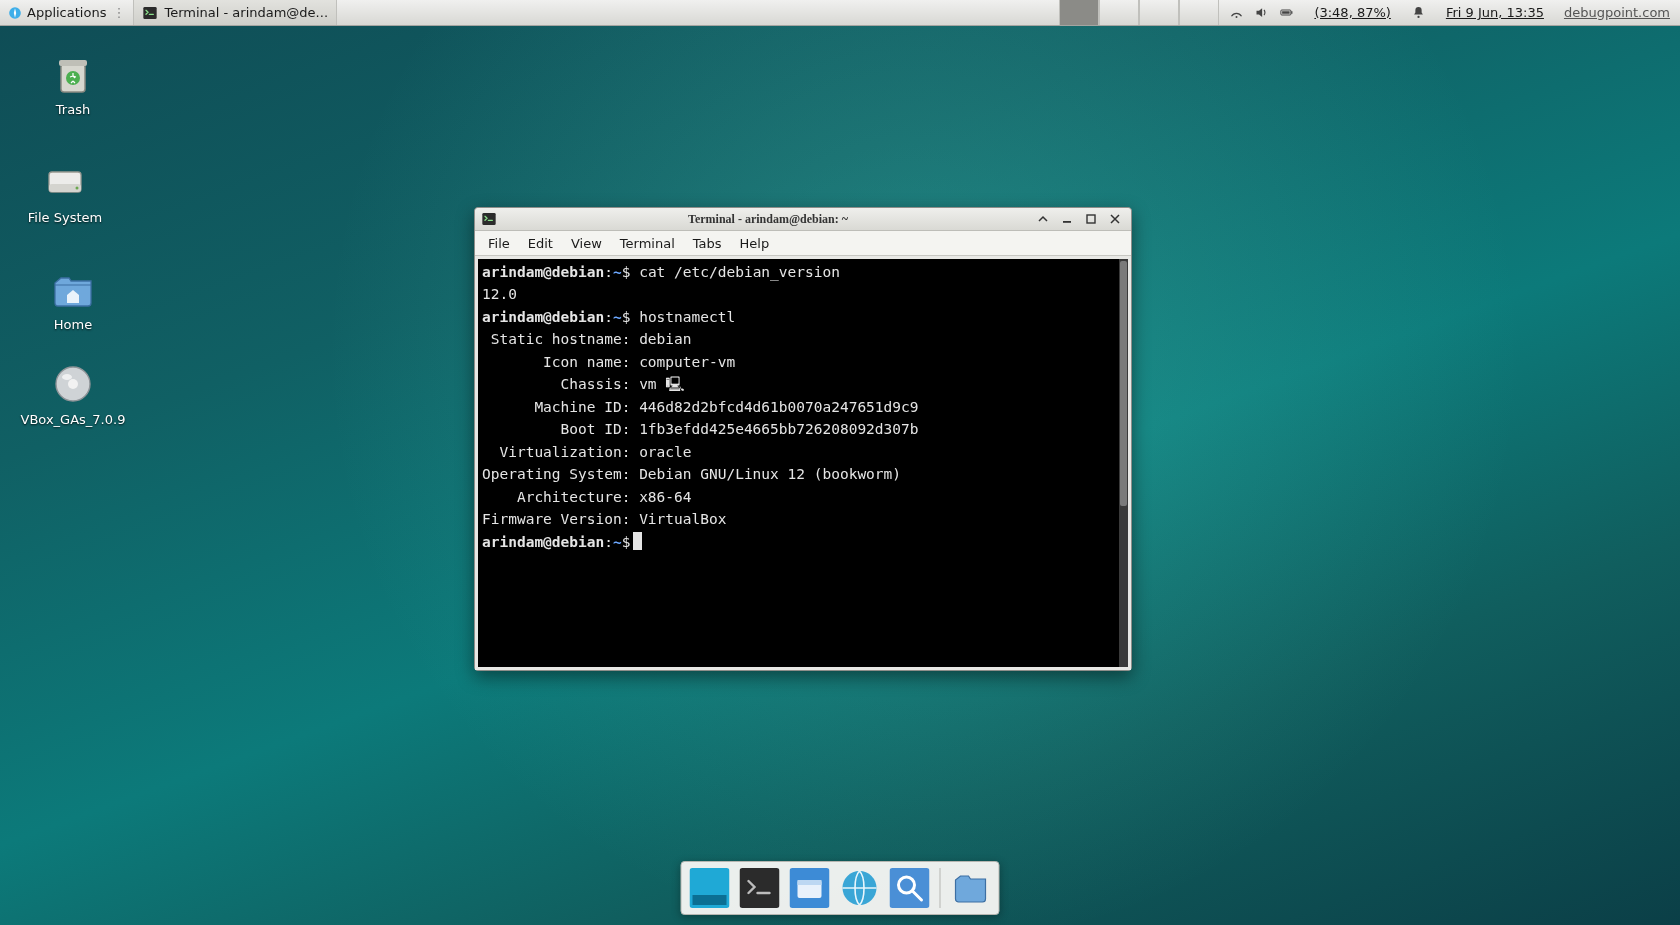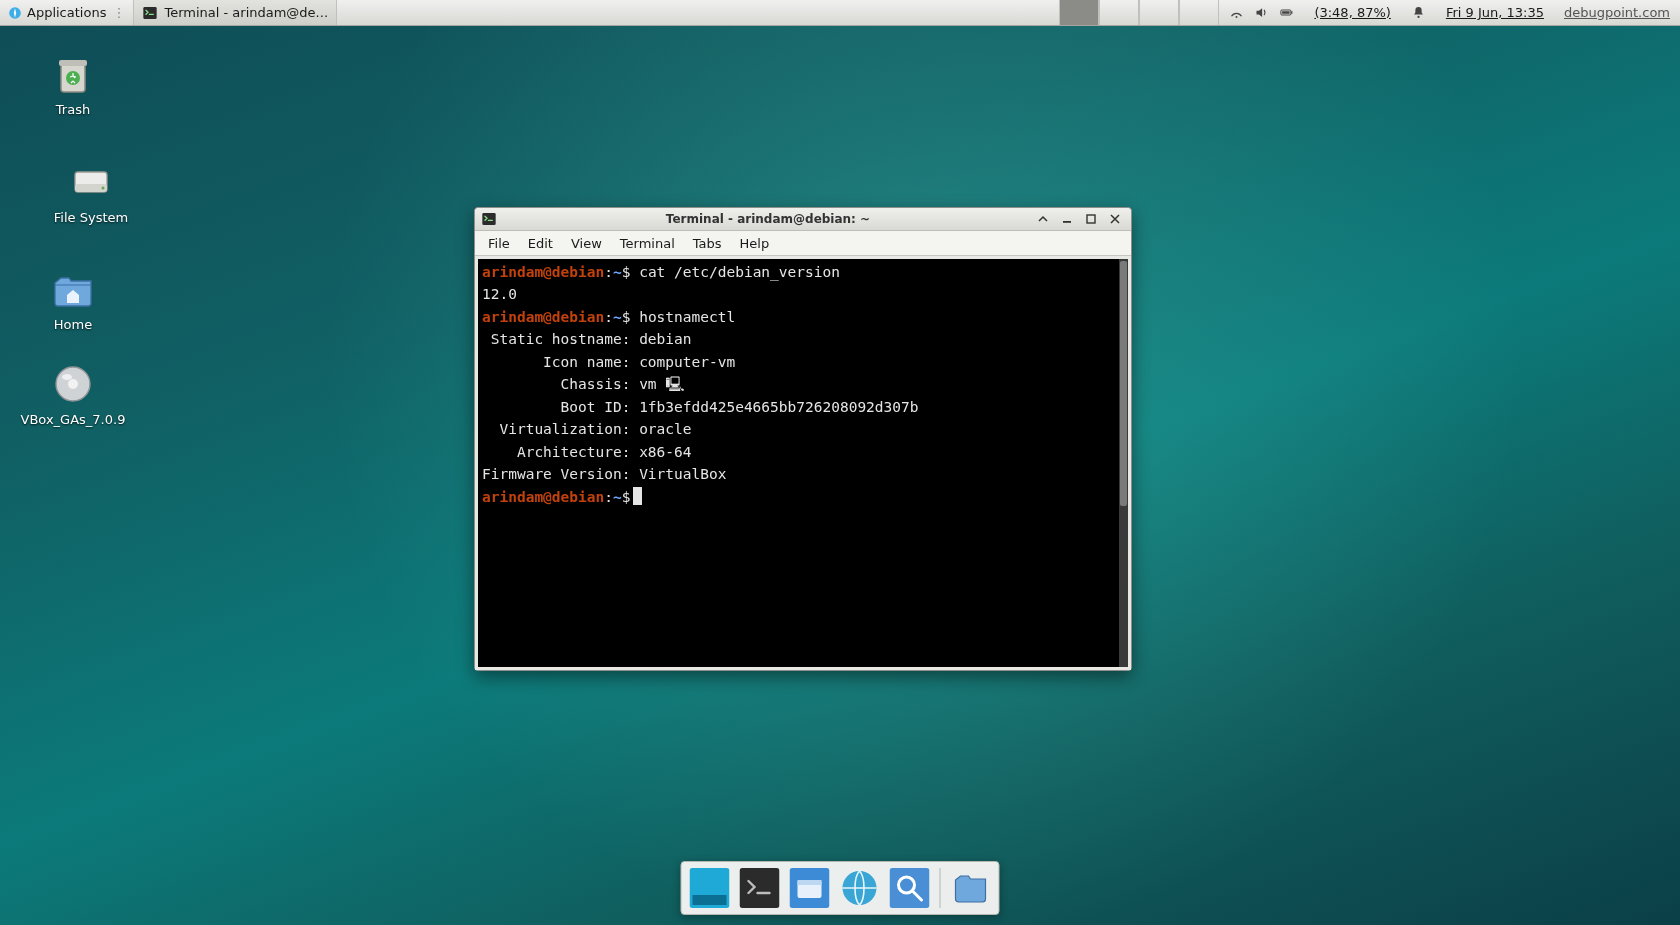--- a/index.html
+++ b/index.html
@@ -21,31 +21,31 @@
   .clock,.battery-text,.watermark{padding:0 10px;white-space:nowrap;text-decoration:underline;}
   .watermark{color:#555;text-align:center;}
   
   .dicon{position:absolute;width:110px;text-align:center;color:#fff;text-shadow:0 1px 2px rgba(0,0,0,.8);font-size:13px;cursor:default;}
   .dicon .glyph{width:48px;height:48px;margin:0 auto 4px;}
   .dicon .label{line-height:1.25;}
   
   #termwin{position:absolute;left:474px;top:207px;width:656px;background:#e8e8e5;border:1px solid #8e8e8a;border-radius:4px;box-shadow:0 6px 18px rgba(0,0,0,.45);z-index:30;}
   #titlebar{height:22px;background:linear-gradient(#efefec,#d9d9d4);border-bottom:1px solid #bdbdb8;display:flex;align-items:center;padding:0 6px;border-radius:4px 4px 0 0;}
   #titlebar .ticon{width:16px;height:16px;margin-right:6px;}
-  #titlebar .title{flex:1;text-align:center;font-weight:600;color:#333;font-size:12px;}
+  #titlebar .title{flex:1;text-align:center;font-weight:600;color:#333;font-size:12px;font-family:Liberation Serif, serif;}
   #titlebar .wctrl{display:flex;gap:4px;}
   #titlebar .wbtn{width:18px;height:16px;display:flex;align-items:center;justify-content:center;border:1px solid transparent;border-radius:2px;}
   #titlebar .wbtn svg{width:10px;height:10px;}
   #menubar{height:24px;background:#f4f4f1;border-bottom:1px solid #c7c7c2;display:flex;align-items:center;padding:0 4px;font-size:13px;}
   #menubar .mitem{padding:3px 9px;border-radius:3px;}
   #termwrap{padding:3px;background:#e8e8e5;}
   #termbody{background:#000;color:#e5e5e5;font-family:"DejaVu Sans Mono","Liberation Mono",monospace;font-size:14.5px;line-height:1.55;padding:2px 4px;height:404px;overflow:hidden;position:relative;}
   #termbody .sb{position:absolute;top:0;right:0;bottom:0;width:9px;background:#3a3a3a;}
   #termbody .sb .thumb{position:absolute;left:1px;right:1px;top:2px;height:60%;background:#7a7a7a;border-radius:2px;}
-  .pr-user{color:#c2410c;font-weight:600;}
+  .pr-user{color:#e5e5e5;font-weight:600;}
   .pr-path{color:#6da8ff;font-weight:600;}
   .pr-sep{color:#e5e5e5;}
   .cursor{display:inline-block;width:9px;height:18px;background:#e5e5e5;vertical-align:-3px;margin-left:3px;}
   .tline{white-space:pre;}
   
   #dock{position:absolute;left:50%;bottom:10px;transform:translateX(-50%);background:rgba(245,245,242,.96);border:1px solid #b6b6b1;border-radius:4px;padding:4px 6px;display:flex;align-items:center;gap:6px;z-index:40;box-shadow:0 2px 8px rgba(0,0,0,.3);}
   #dock .dockicon{width:44px;height:44px;border-radius:3px;display:flex;align-items:center;justify-content:center;}
   #dock .sep{width:1px;height:40px;background:#b6b6b1;margin:0 2px;}
 </style>
 </head>
@@ -114,21 +114,21 @@
 
   <div class="dicon" style="top:50px;left:18px">
     <div class="glyph"><svg viewBox="0 0 48 48">
           <rect x="12" y="14" width="24" height="28" rx="3" fill="#d7d7cf" stroke="#8a8a82" stroke-width="1.5"></rect>
           <rect x="10" y="10" width="28" height="6" rx="2" fill="#bfbfb7"></rect>
           <circle cx="24" cy="28" r="7" fill="#4caf50"></circle>
           <path d="M24 23v3l2 2m-2-2l-3 1m3-1l3 1m-3 4l-2 2m2-2l2 2" stroke="#fff" stroke-width="1.2" fill="none"></path>
         </svg></div>
     <div class="label">Trash</div>
   </div>
-  <div class="dicon" style="top:158px;left:36px">
+  <div class="dicon" style="top:158px;left:10px">
     <div class="glyph"><svg viewBox="0 0 48 48">
           <rect x="8" y="14" width="32" height="20" rx="3" fill="#ececea" stroke="#9a9a93" stroke-width="1.3"></rect>
           <rect x="8" y="26" width="32" height="8" rx="3" fill="#d4d4cf"></rect>
           <circle cx="36" cy="30" r="1.5" fill="#6aa84f"></circle>
         </svg></div>
     <div class="label">File System</div>
   </div>
   <div class="dicon" style="top:265px;left:18px">
     <div class="glyph"><svg viewBox="0 0 48 48">
           <path d="M6 18l6-5h8l2 3h20v22a3 3 0 01-3 3H9a3 3 0 01-3-3V18z" fill="#6fa8dc" stroke="#3d6fa3" stroke-width="1.3"></path>
@@ -188,22 +188,24 @@
       <div id="termbody">
         <div class="sb">
             <div class="thumb"></div>
           </div>
 <div class="tline"><span class="pr-user">arindam@debian</span><span class="pr-sep">:</span><span class="pr-path">~</span><span class="pr-sep">$</span> <span>cat /etc/debian_version</span></div>
 <div class="tline">12.0</div>
 <div class="tline"><span class="pr-user">arindam@debian</span><span class="pr-sep">:</span><span class="pr-path">~</span><span class="pr-sep">$</span> <span>hostnamectl</span></div>
 <div class="tline"> Static hostname: debian</div>
 <div class="tline">       Icon name: computer-vm</div>
 <div class="tline">         Chassis: vm 🖳</div>
+<div class="tline">      Machine ID: 446d82d2bfcd4d61b0070a247651d9c9</div>
 <div class="tline">         Boot ID: 1fb3efdd425e4665bb726208092d307b</div>
 <div class="tline">  Virtualization: oracle</div>
+<div class="tline">Operating System: Debian GNU/Linux 12 (bookworm)</div>
 <div class="tline">    Architecture: x86-64</div>
 <div class="tline">Firmware Version: VirtualBox</div>
 <div class="tline"><span class="pr-user">arindam@debian</span><span class="pr-sep">:</span><span class="pr-path">~</span><span class="pr-sep">$</span><span class="cursor"></span></div>
       </div>
     </div>
   </div>
 
   <div id="dock">
     <div class="dockicon">
         <svg width="40" height="40" viewBox="0 0 40 40">

